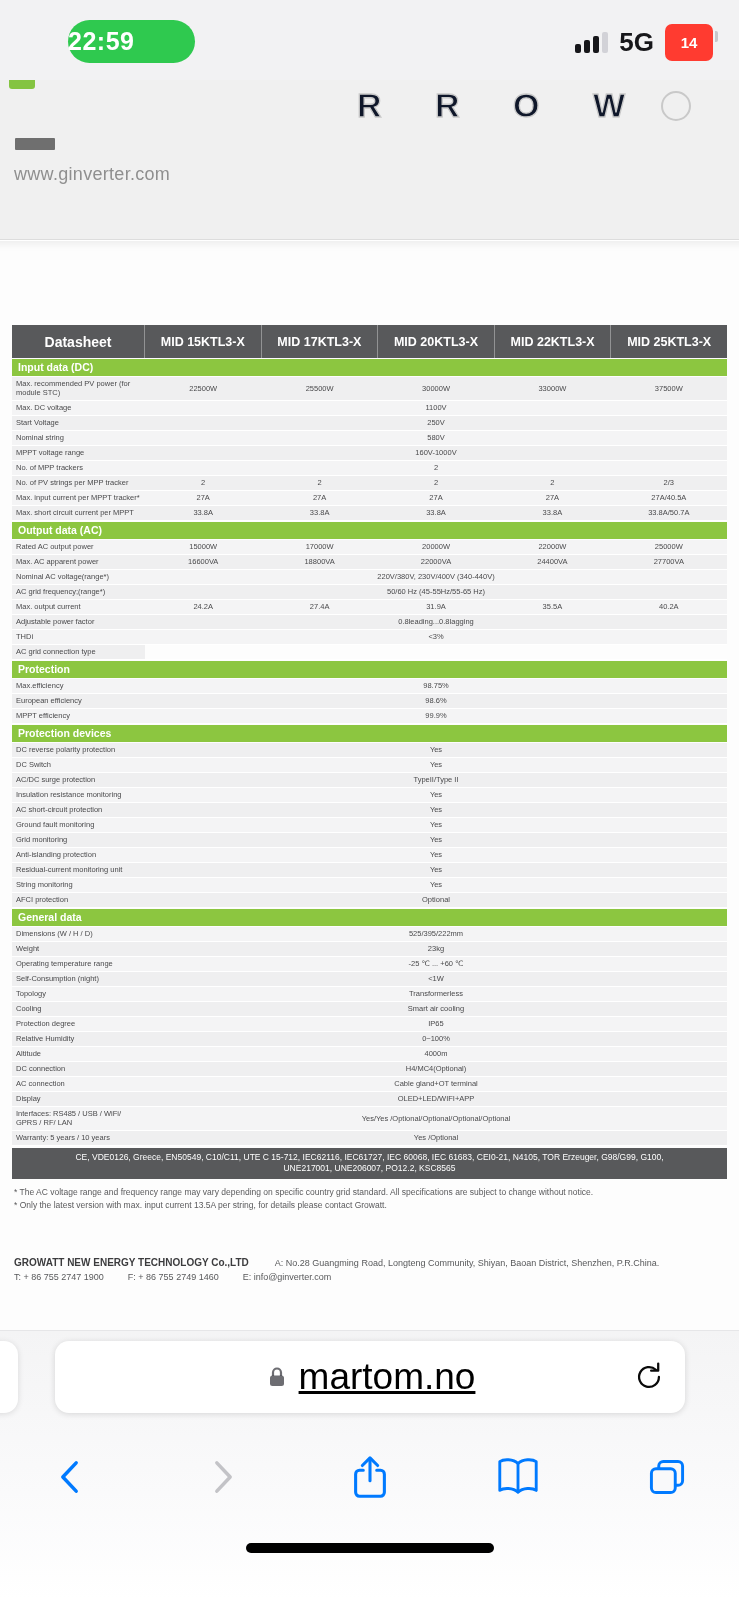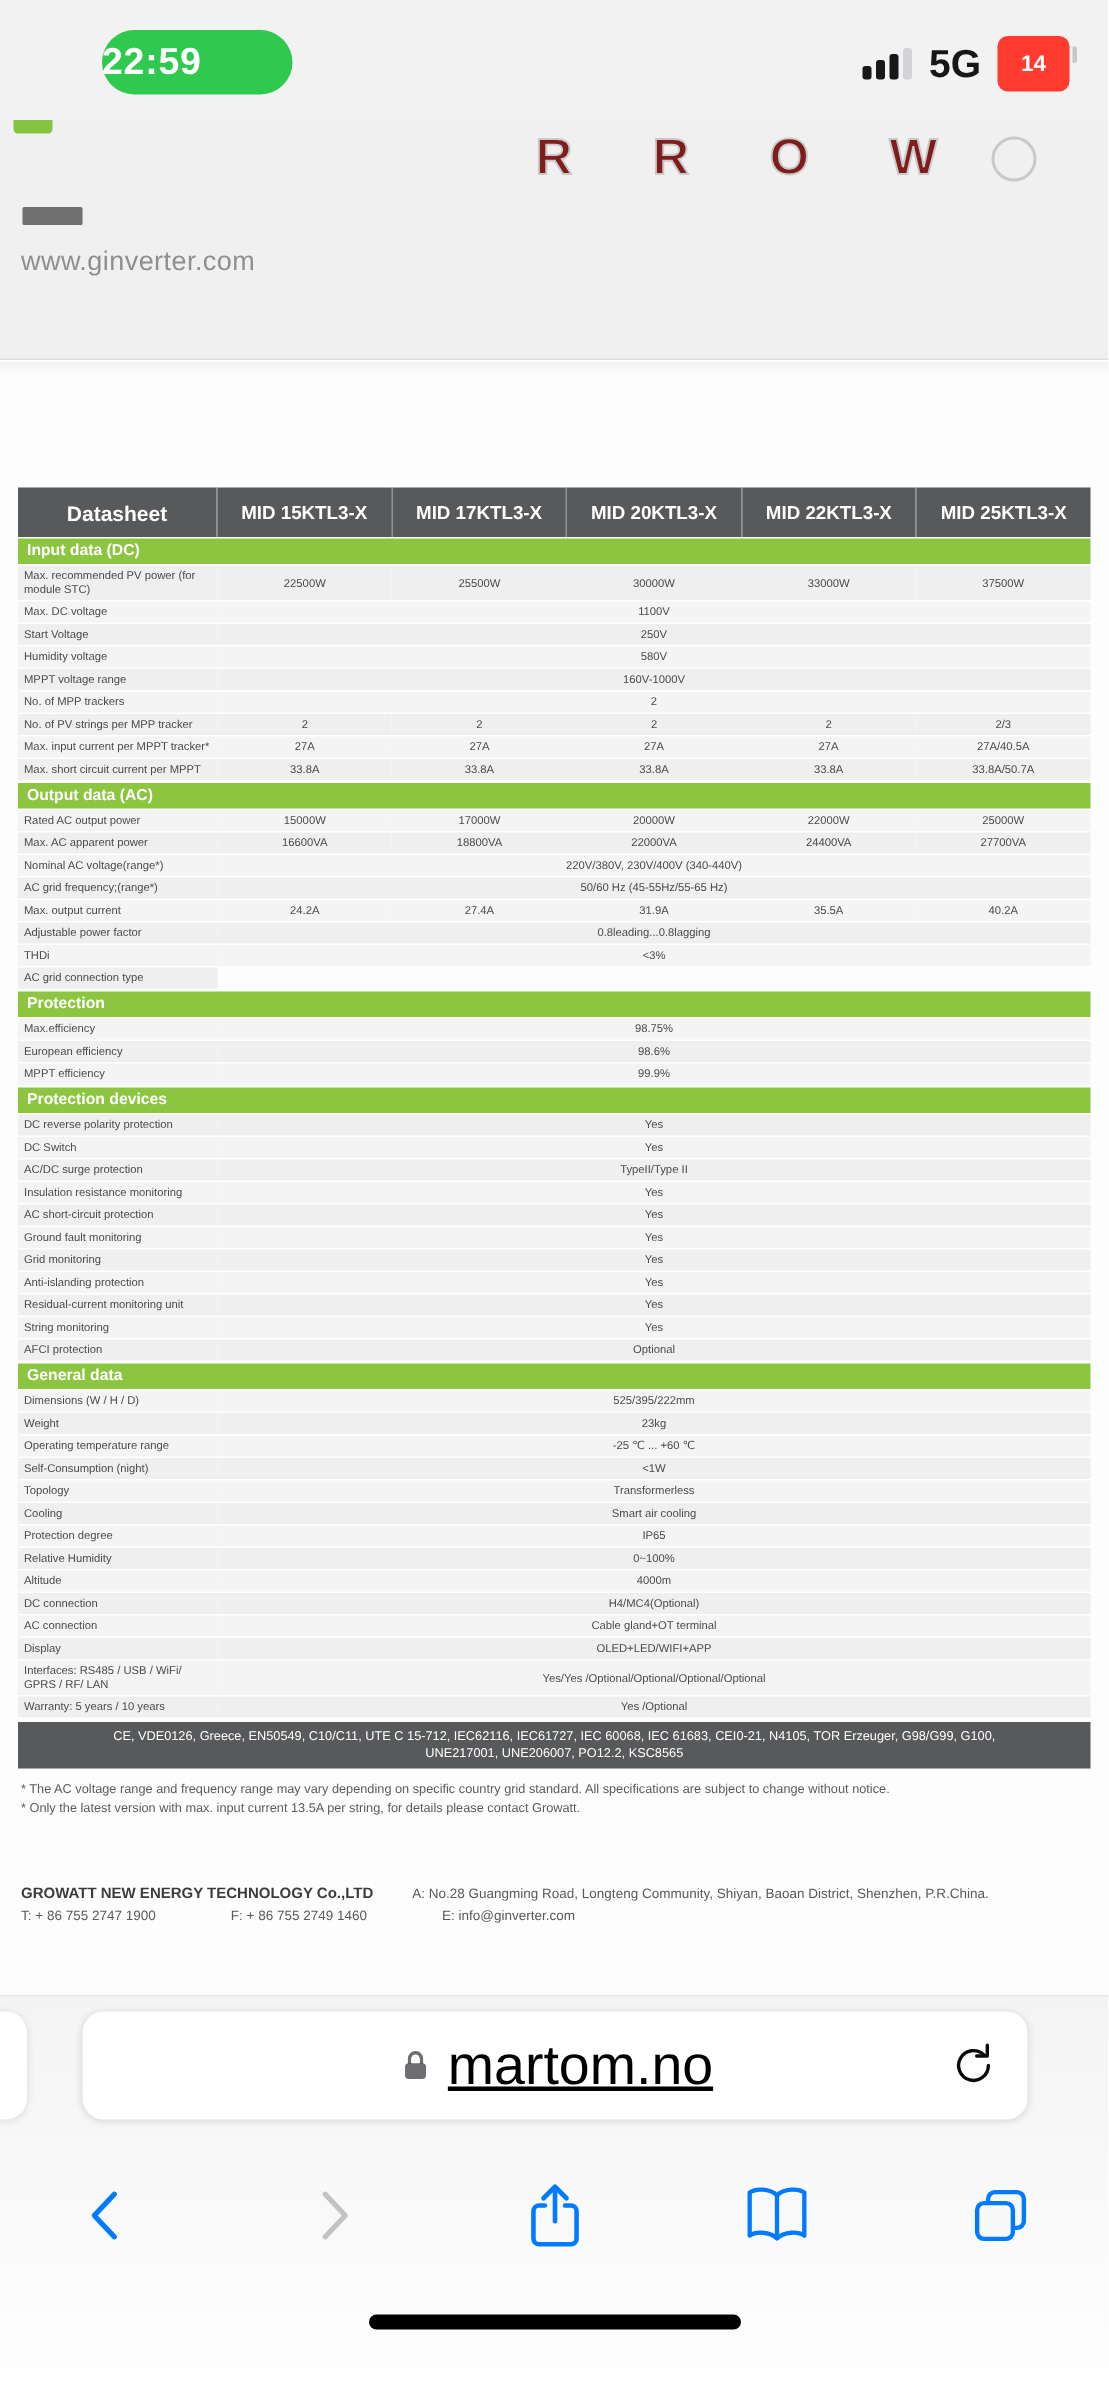--- a/index.html
+++ b/index.html
@@ -21,21 +21,21 @@
     display:flex; align-items:center; justify-content:center; }
   .battery span { color:#fff; font-size:15px; font-weight:700; }
   .battery::after { content:""; position:absolute; right:-5px; top:7px; width:3px; height:11px;
     background:#C7C7CB; border-radius:0 2px 2px 0; }
 
   
   .banner { position:absolute; top:80px; left:0; width:739px; height:160px; background:#F0F0F0;
     border-bottom:1px solid #DDDDDD; }
   .logo-fragment { position:absolute; left:9px; top:0; width:26px; height:9px; background:#84C441; border-radius:0 0 3px 3px; }
   .outline-logo { position:absolute; right:48px; top:6px; display:flex; align-items:center; gap:24px; }
-  .outline-logo .letters { font-size:34px; font-weight:700; letter-spacing:22px; color:#7f1d1d;
+  .outline-logo .letters { font-size:34px; font-weight:700; letter-spacing:22px; color:#0f172a;
     -webkit-text-stroke:1.3px #C9C9C9; }
   .outline-logo .ring { width:30px; height:30px; border:2px solid #C9C9C9; border-radius:50%; margin-left:-10px; }
   .gray-block { position:absolute; left:15px; top:58px; width:40px; height:12px; background:#6F6F6F; border-radius:1px; }
   .site-url { position:absolute; left:14px; top:84px; font-size:18px; color:#8F8F8F; letter-spacing:.3px; }
 
   
   .doc { position:absolute; top:241px; left:0; width:739px; height:1089px; background:#FDFDFD;
     box-shadow:inset 0 12px 9px -9px rgba(0,0,0,0.07); }
   .sheet { position:absolute; left:12px; top:84px; width:715px; }
 
@@ -57,21 +57,21 @@
 
   .certificates { margin-top:2px; background:#58595B; color:#fff; font-size:8.5px; line-height:1.4;
     text-align:center; padding:4px 56px; }
   .footnotes { margin-top:7px; padding-left:2px; }
   .footnotes div { font-size:8.5px; color:#5A5A5C; line-height:1.55; }
 
   .doc-footer { margin-top:44px; padding-left:2px; }
   .df-line1 { display:flex; align-items:baseline; }
   .df-company { font-size:10px; font-weight:700; color:#3C3C3E; }
   .df-address { font-size:9px; color:#58595B; margin-left:26px; }
-  .df-line2 { display:flex; gap:50px; margin-top:4px; font-size:9px; color:#58595B; }
+  .df-line2 { display:flex; gap:24px; margin-top:4px; font-size:9px; color:#58595B; }
 
   
   .chrome { position:absolute; top:1330px; left:0; width:739px; height:270px;
     background:linear-gradient(#F4F4F5, #FAFAFB 60%, #FFFFFF); border-top:1px solid #E6E6E8; }
   .url-pill { position:absolute; left:55px; top:10px; width:630px; height:72px; background:#fff;
     border-radius:14px; box-shadow:0 1px 6px rgba(0,0,0,0.14); display:flex; align-items:center; justify-content:center; }
   .url-peek { position:absolute; left:-28px; top:10px; width:46px; height:72px; background:#fff;
     border-radius:14px; box-shadow:0 1px 6px rgba(0,0,0,0.12); }
   .url-text { font-size:37px; color:#000000; margin-left:10px;text-decoration:underline; }
   .lock-icon { display:flex; align-items:center; }
@@ -139,21 +139,21 @@
           </div>
           <div class="t-row odd">
             <div class="t-label">Max. DC voltage</div>
             <div class="t-span">1100V</div>
           </div>
           <div class="t-row even">
             <div class="t-label">Start Voltage</div>
             <div class="t-span">250V</div>
           </div>
           <div class="t-row odd">
-            <div class="t-label">Humidity voltage</div>
+            <div class="t-label">Nominal string</div>
             <div class="t-span">580V</div>
           </div>
           <div class="t-row even">
             <div class="t-label">MPPT voltage range</div>
             <div class="t-span">160V-1000V</div>
           </div>
           <div class="t-row odd">
             <div class="t-label">No. of MPP trackers</div>
             <div class="t-span">2</div>
           </div>

